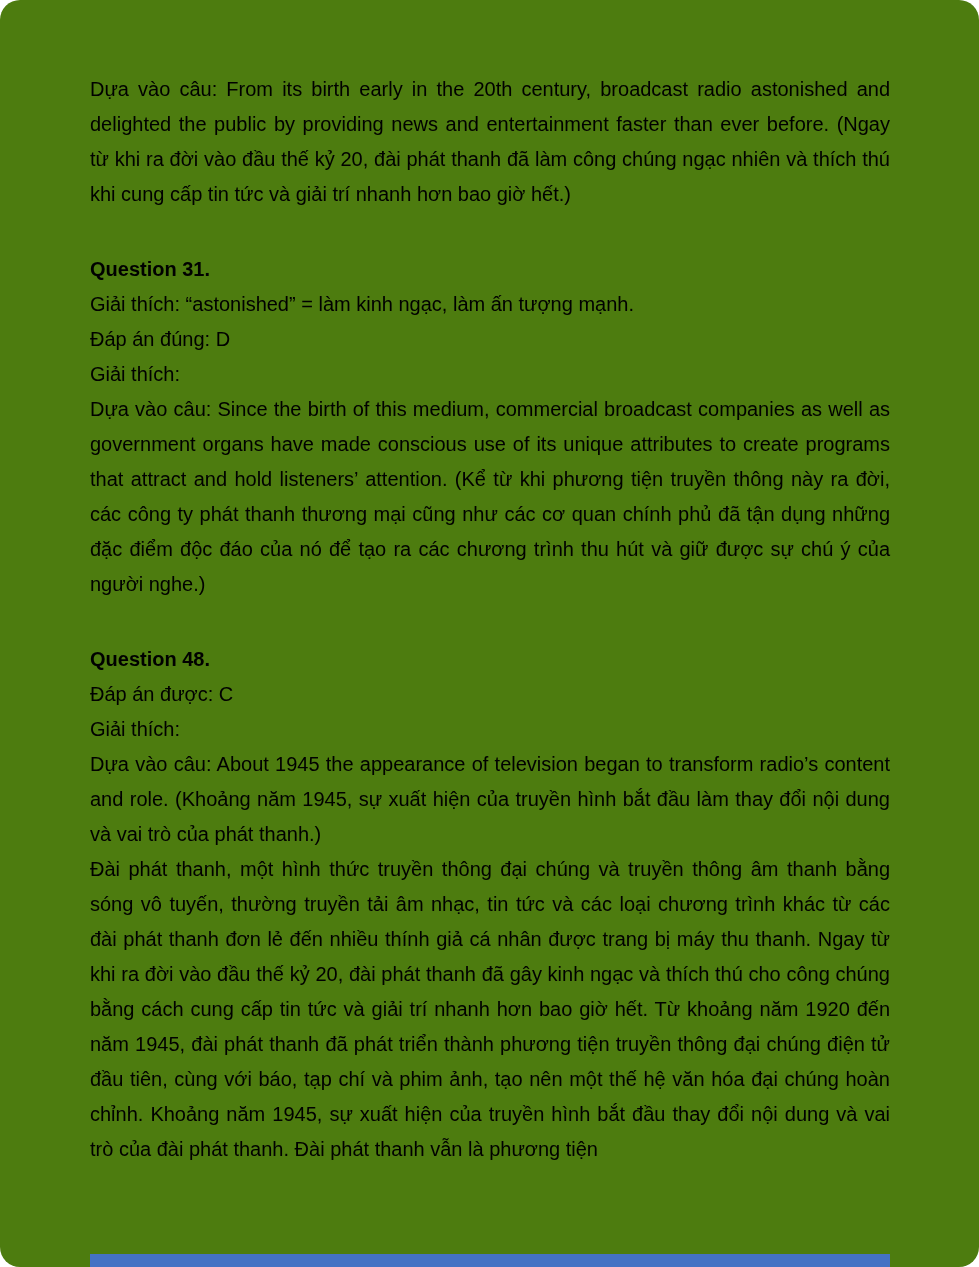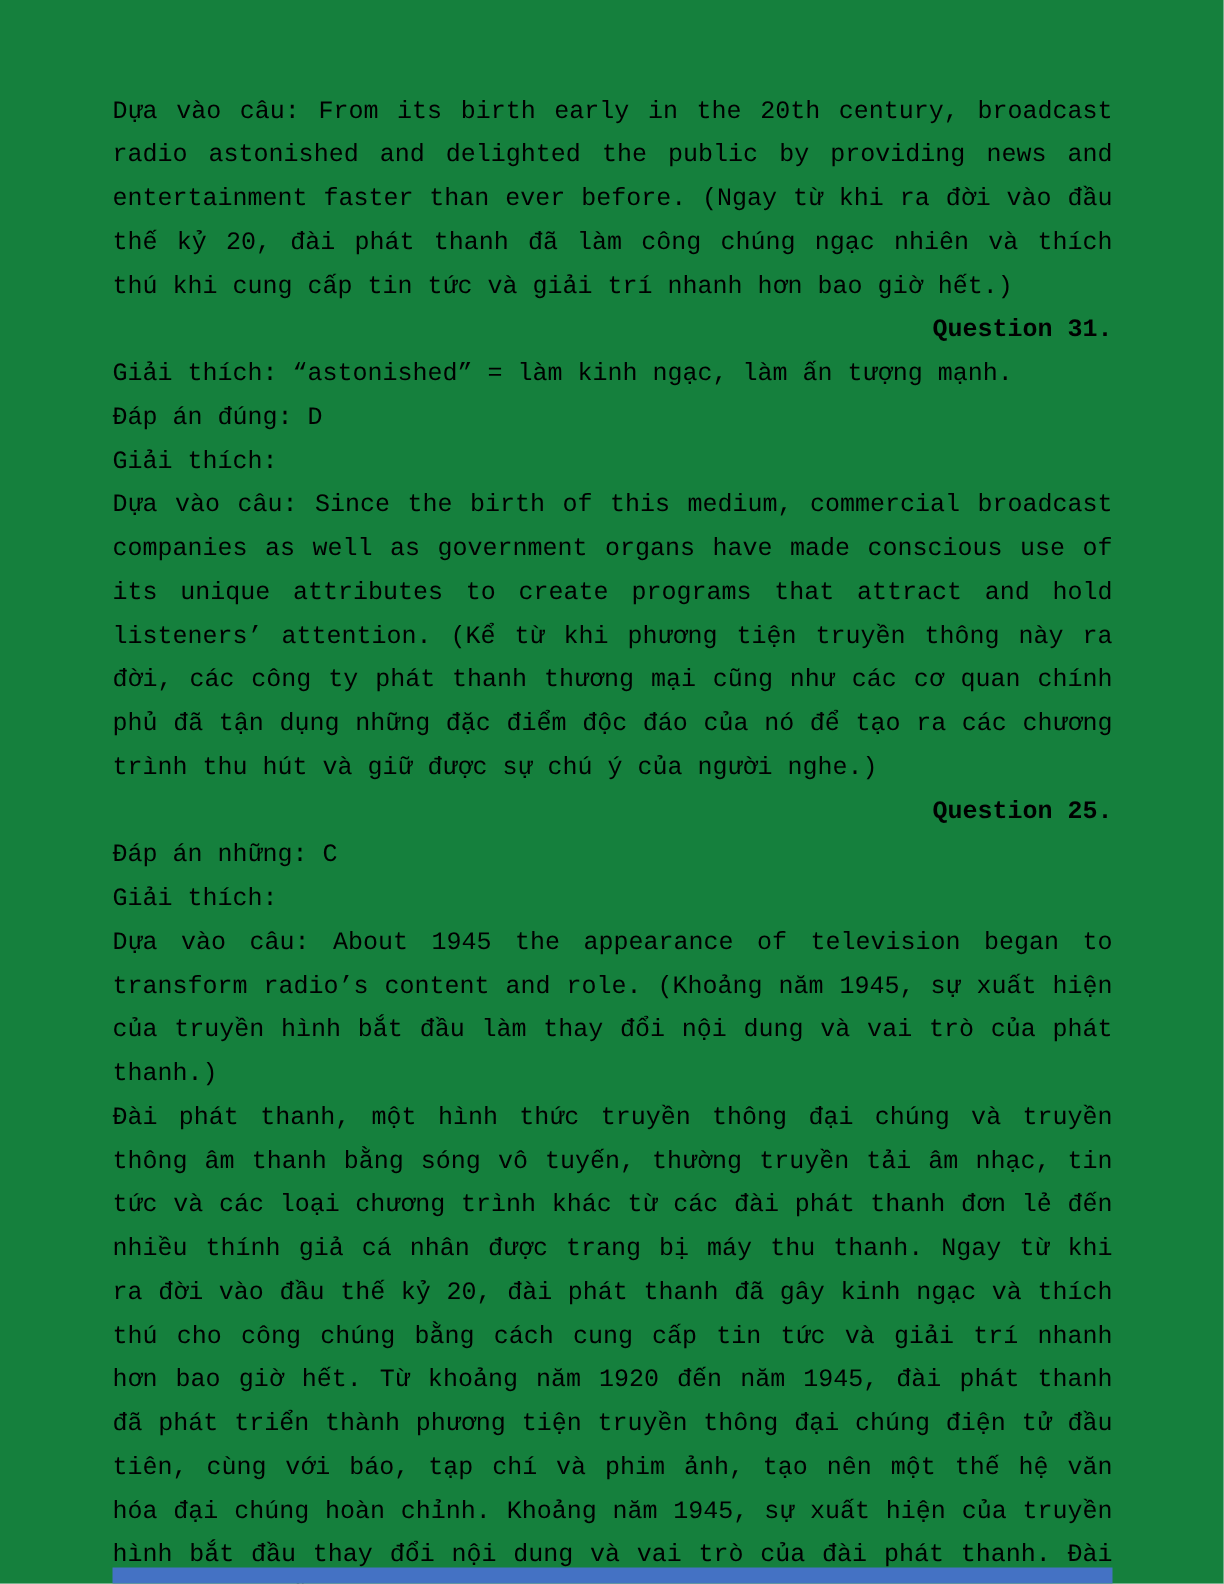--- a/index.html
+++ b/index.html
@@ -4,41 +4,43 @@
 <style>
   html, body {
     margin: 0;
     padding: 0;
     background: #ffffff;
   }
   .page {
     position: relative;
     width: 979px;
     height: 1267px;
-    background: #15803d;
+    background: #4d7c0f;
     overflow: hidden;
-    font-family: Liberation Mono, monospace;
+    font-family: Liberation Sans, sans-serif;
     color: #000000;
+    border-radius: 20px;
   }
   .content {
     position: absolute;
     left: 90px;
     top: 72px;
     width: 800px;
     font-size: 20px;
     line-height: 35px;
     text-align: justify;
   }
   .para {
     margin: 0;
     padding: 0;
   }
   .heading {
     font-weight: bold;
-    text-align: right;
+    text-align: left;
+    margin-top: 40px;
   }
   .bottom-bar {
     position: absolute;
     left: 90px;
     bottom: 0;
     width: 800px;
     height: 13px;
     background: #4472C4;
   }
 </style>
@@ -46,20 +48,20 @@
 <body>
 
 <div class="page">
   <div class="content">
     <p class="para">Dựa vào câu: From its birth early in the 20th century, broadcast radio astonished and delighted the public by providing news and entertainment faster than ever before. (Ngay từ khi ra đời vào đầu thế kỷ 20, đài phát thanh đã làm công chúng ngạc nhiên và thích thú khi cung cấp tin tức và giải trí nhanh hơn bao giờ hết.)</p>
     <p class="para heading">Question 31.</p>
     <p class="para">Giải thích: “astonished” = làm kinh ngạc, làm ấn tượng mạnh.</p>
     <p class="para">Đáp án đúng: D</p>
     <p class="para">Giải thích:</p>
     <p class="para">Dựa vào câu: Since the birth of this medium, commercial broadcast companies as well as government organs have made conscious use of its unique attributes to create programs that attract and hold listeners’ attention. (Kể từ khi phương tiện truyền thông này ra đời, các công ty phát thanh thương mại cũng như các cơ quan chính phủ đã tận dụng những đặc điểm độc đáo của nó để tạo ra các chương trình thu hút và giữ được sự chú ý của người nghe.)</p>
-    <p class="para heading">Question 25.</p>
-    <p class="para">Đáp án những: C</p>
+    <p class="para heading">Question 48.</p>
+    <p class="para">Đáp án được: C</p>
     <p class="para">Giải thích:</p>
     <p class="para">Dựa vào câu: About 1945 the appearance of television began to transform radio’s content and role. (Khoảng năm 1945, sự xuất hiện của truyền hình bắt đầu làm thay đổi nội dung và vai trò của phát thanh.)</p>
     <p class="para">Đài phát thanh, một hình thức truyền thông đại chúng và truyền thông âm thanh bằng sóng vô tuyến, thường truyền tải âm nhạc, tin tức và các loại chương trình khác từ các đài phát thanh đơn lẻ đến nhiều thính giả cá nhân được trang bị máy thu thanh. Ngay từ khi ra đời vào đầu thế kỷ 20, đài phát thanh đã gây kinh ngạc và thích thú cho công chúng bằng cách cung cấp tin tức và giải trí nhanh hơn bao giờ hết. Từ khoảng năm 1920 đến năm 1945, đài phát thanh đã phát triển thành phương tiện truyền thông đại chúng điện tử đầu tiên, cùng với báo, tạp chí và phim ảnh, tạo nên một thế hệ văn hóa đại chúng hoàn chỉnh. Khoảng năm 1945, sự xuất hiện của truyền hình bắt đầu thay đổi nội dung và vai trò của đài phát thanh. Đài phát thanh vẫn là phương tiện</p>
   </div>
   <div class="bottom-bar" style="background-color: rgb(68, 114, 196);"></div>
 </div>
 
 </body></html>

